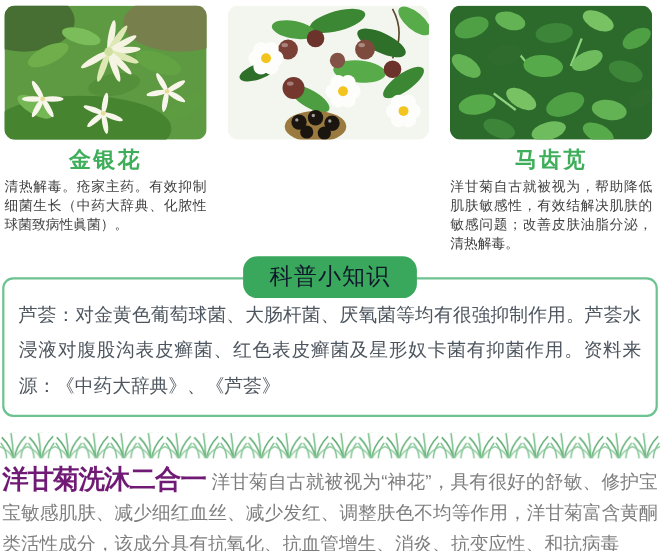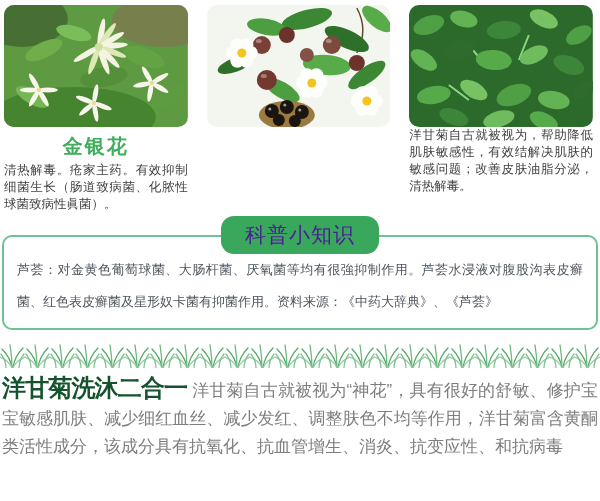--- a/index.html
+++ b/index.html
@@ -20,36 +20,36 @@
     margin:0;font-size:12.5px;line-height:17px;color:#3f3f3f;
     text-align:justify;text-justify:inter-ideograph;
   }
   
   .knowledge{
     position:relative;margin:22px 2px 0;border:2px solid #6cc290;
     border-radius:10px;padding:9px 13px 10px;
   }
   .badge{
     position:absolute;top:-21px;left:50%;transform:translateX(-50%);
-    background:#3aa85c;color:#4c1d95;font-size:21px;line-height:28px;
+    background:#3aa85c;color:#0f172a;font-size:21px;line-height:28px;
     padding:5px 24px;border-radius:13px;white-space:nowrap;letter-spacing:1px;
   }
   .knowledge p{
-    margin:8px 0 0;font-size:13px;line-height:32px;color:#4d555e;
+    margin:8px 0 0;font-size:17px;line-height:32px;color:#4d555e;
     text-align:justify;text-justify:inter-ideograph;
   }
   
   .grass{display:block;width:100%;height:24px;margin-top:14px;}
   
   .product{
     padding:6px 2px 0;font-size:17px;line-height:28px;color:#7e7e7e;
     text-align:justify;text-justify:inter-ideograph;
   }
   .product .ptitle{
-    color:#14532d;font-size:24px;font-weight:bold;margin-right:5px;
+    color:#701a75;font-size:24px;font-weight:bold;margin-right:5px;
     letter-spacing:-1px;
   }
 </style>
 </head>
 <body>
 
 <div class="page">
 
   <div class="columns">
 
@@ -98,21 +98,21 @@
             <ellipse cx="9" rx="10" ry="2.5" fill="#f8f6ea" transform="rotate(-30)"></ellipse>
             <ellipse cx="9" rx="10" ry="2.5" fill="#f8f6ea" transform="rotate(30)"></ellipse>
             <ellipse cx="9" rx="10" ry="2.5" fill="#f8f6ea" transform="rotate(100)"></ellipse>
             <ellipse cx="9" rx="10" ry="2.5" fill="#f8f6ea" transform="rotate(170)"></ellipse>
             <ellipse cx="9" rx="10" ry="2.5" fill="#f8f6ea" transform="rotate(240)"></ellipse>
             <circle r="2.2" fill="#e9dc9a"></circle>
           </g>
         </svg>
       </div>
       <div class="ing-title">金银花</div>
-      <p class="ing-desc">清热解毒。疮家主药。有效抑制细菌生长（肠道致病菌、化脓性球菌致病性眞菌）。</p>
+      <p class="ing-desc">清热解毒。疮家主药。有效抑制细菌生长（中药大辞典、化脓性球菌致病性眞菌）。</p>
     </div>
 
     <div class="col">
       <div class="photo">
         <svg viewBox="0 0 184 122" preserveAspectRatio="xMidYMid slice" aria-hidden="true">
           <rect width="184" height="122" fill="#f3f6ee"></rect>
           <path d="M150 3 Q162 25 150 48" stroke="#5b4a2e" stroke-width="1.5" fill="none"></path>
           <ellipse cx="100" cy="14" rx="26" ry="9" fill="#3b8733" transform="rotate(-15 100 14)"></ellipse>
           <ellipse cx="140" cy="34" rx="24" ry="9" fill="#2e6f2a" transform="rotate(25 140 34)"></ellipse>
           <ellipse cx="60" cy="22" rx="20" ry="8" fill="#4d9e41" transform="rotate(10 60 22)"></ellipse>
@@ -192,20 +192,21 @@
           <ellipse cx="25" cy="90" rx="17" ry="9" fill="#57aa4a" transform="rotate(-10 25 90)"></ellipse>
           <ellipse cx="65" cy="85" rx="15" ry="8" fill="#78c263" transform="rotate(30 65 85)"></ellipse>
           <ellipse cx="105" cy="90" rx="18" ry="10" fill="#4f9f45" transform="rotate(-20 105 90)"></ellipse>
           <ellipse cx="145" cy="95" rx="16" ry="9" fill="#63b254" transform="rotate(10 145 95)"></ellipse>
           <ellipse cx="175" cy="85" rx="13" ry="7" fill="#2f6b2d" transform="rotate(-35 175 85)"></ellipse>
           <ellipse cx="45" cy="112" rx="15" ry="8" fill="#3c8539" transform="rotate(20 45 112)"></ellipse>
           <ellipse cx="90" cy="114" rx="16" ry="8" fill="#6fbc5f" transform="rotate(-15 90 114)"></ellipse>
           <ellipse cx="135" cy="116" rx="15" ry="8" fill="#57aa4a" transform="rotate(25 135 116)"></ellipse>
         </svg>
       </div>
+      <div class="ing-title">马齿苋</div>
       <p class="ing-desc">洋甘菊自古就被视为，帮助降低肌肤敏感性，有效结解决肌肤的敏感问题；改善皮肤油脂分泌，清热解毒。</p>
     </div>
 
   </div>
 
   <div class="knowledge">
     <div class="badge">科普小知识</div>
     <p>芦荟：对金黄色葡萄球菌、大肠杆菌、厌氧菌等均有很強抑制作用。芦荟水浸液对腹股沟表皮癣菌、红色表皮癣菌及星形奴卡菌有抑菌作用。资料来源：《中药大辞典》、《芦荟》</p>
   </div>
 

